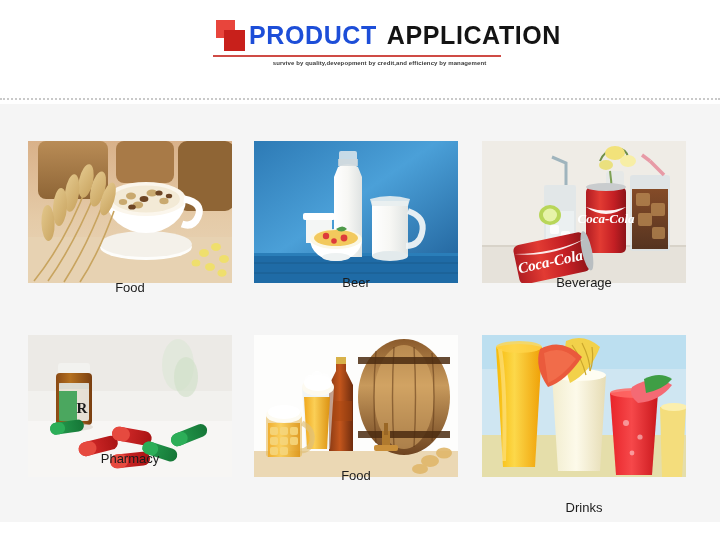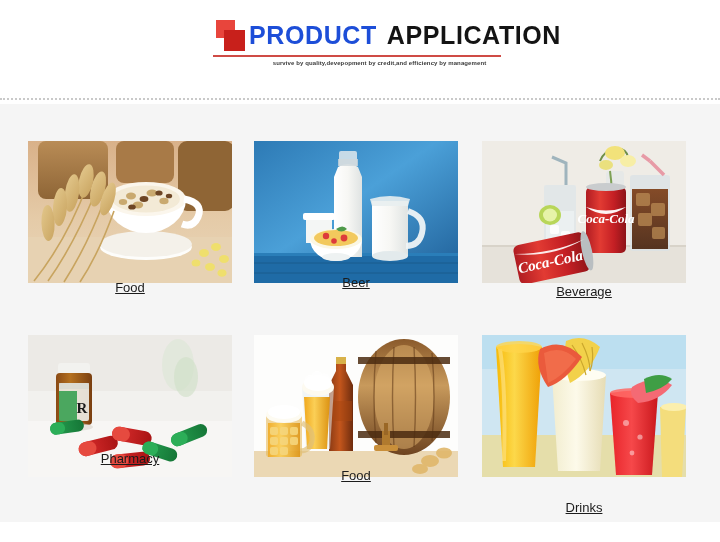--- a/index.html
+++ b/index.html
@@ -150,35 +150,34 @@
     height: 142px;
   }
   .card-label {
     position: absolute;
     width: 204px;
     text-align: center;
     font-size: 13px;
     color: #1c1c1c;
     line-height: 16px;
     white-space: nowrap;
-    text-decoration: underline;
   }
 
   
   .card-food      { left: 28px;  top: 21px;  }
   .card-dairy     { left: 254px; top: 21px;  }
   .card-beverage  { left: 482px; top: 21px;  }
   .card-pharmacy  { left: 28px;  top: 215px; }
   .card-beer      { left: 254px; top: 215px; }
   .card-drinks    { left: 482px; top: 215px; }
 
   
   .card-food     .card-label { top: 155px; }
   .card-dairy    .card-label { top: 150px; }
-  .card-beverage .card-label { top: 159px; }
+  .card-beverage .card-label { top: 150px; }
   .card-pharmacy .card-label { top: 132px; }
   .card-beer     .card-label { top: 149px; }
   .card-drinks   .card-label { top: 144px; margin-top: 37px; }
 
   .footer-strip {
     position: absolute;
     left: 0;
     top: 522px;
     width: 720px;
     height: 20px;

